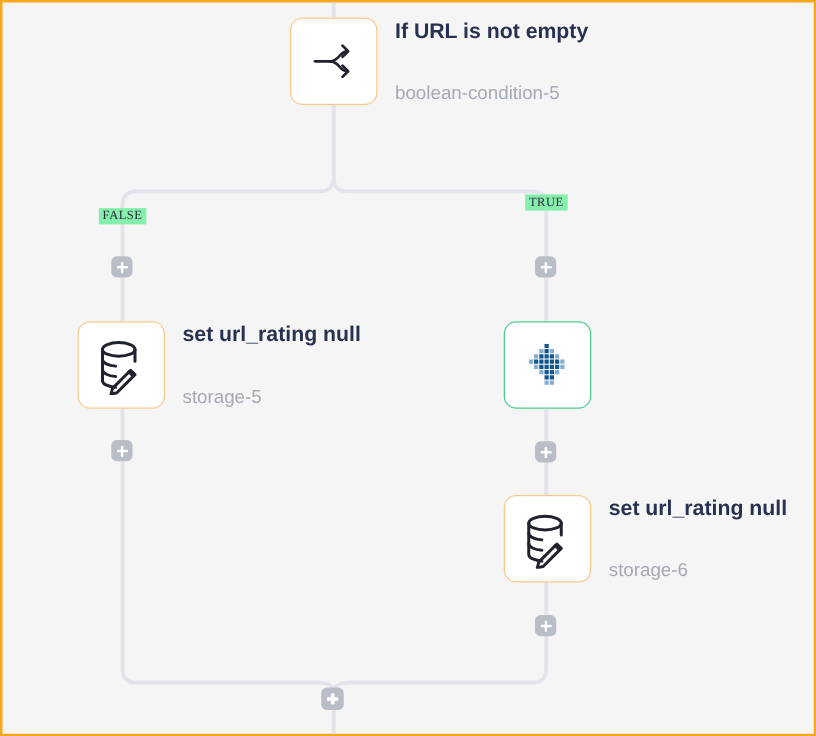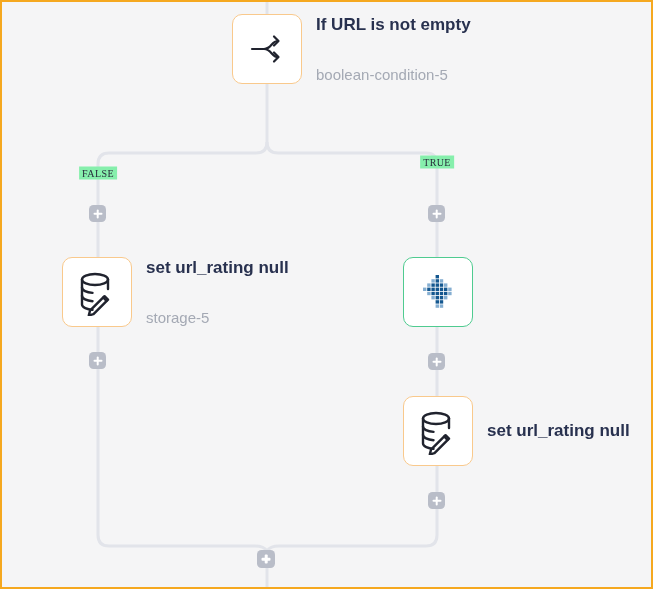--- a/index.html
+++ b/index.html
@@ -170,16 +170,17 @@
         <path d="M9 11.5 v25 c0 2.9 5.3 5.1 10.5 5.4"></path>
         <path d="M35 11.5 v9.5"></path>
         <path d="M9 19.5 c0 2.8 4.6 5 10.5 5.4"></path>
         <path d="M9 27.8 c0 2.8 4.6 5 10.5 5.4"></path>
         <path d="M20.5 46.2 l-4.7 1.2 1.2 -4.7 L31.5 28.2 l3.5 3.5 z"></path>
         <path d="M30.2 29.5 l3.3 3.3"></path>
       </svg>
     </div>
     <div class="node-text">
       <div class="node-title">set url_rating null</div>
+      <div class="node-sub">storage-6</div>
     </div>
   </div>
 
 </div>
 
 </body></html>

